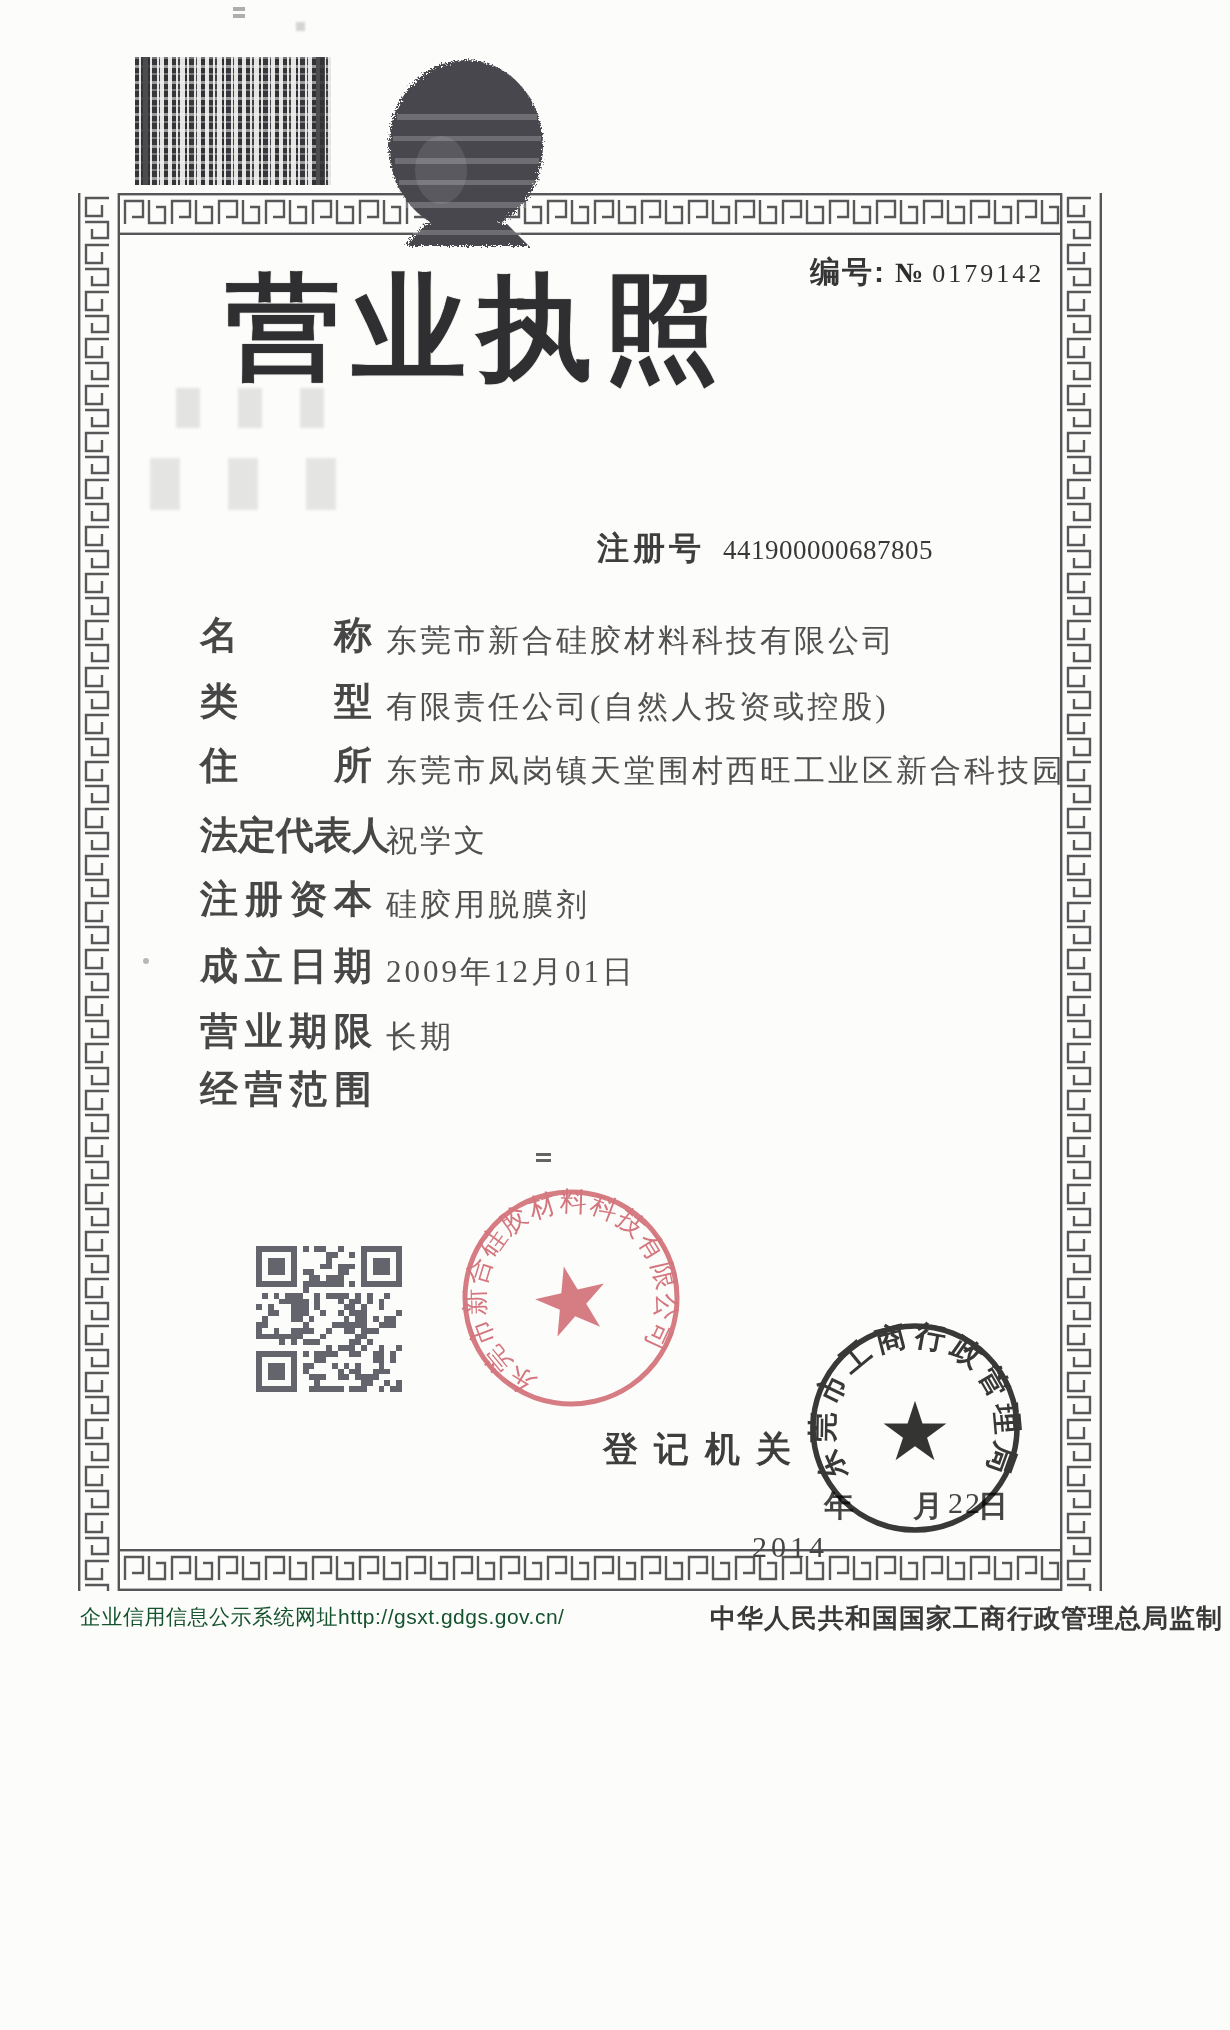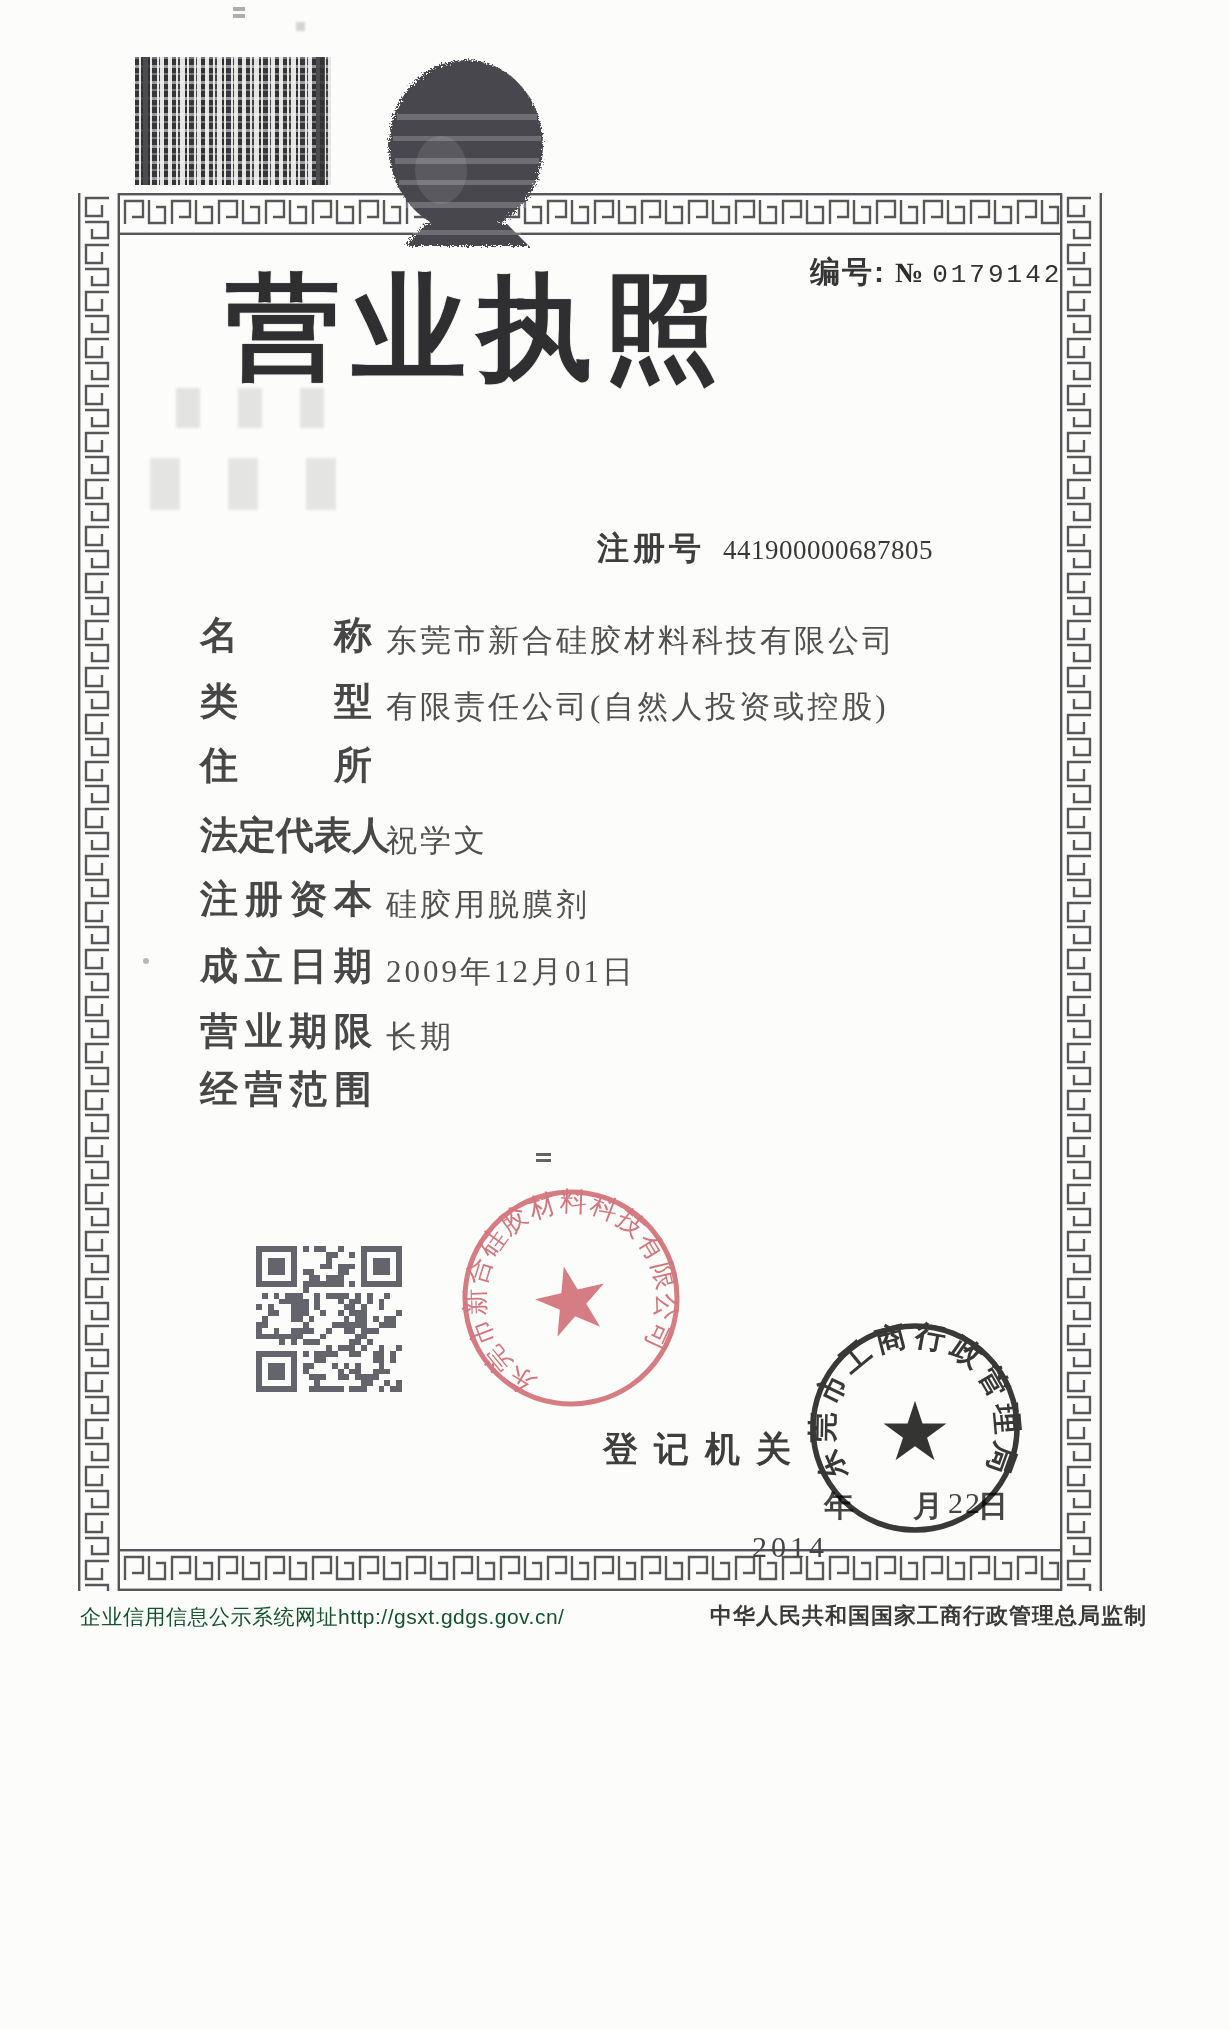--- a/index.html
+++ b/index.html
@@ -31,21 +31,21 @@
   .b-strip{position:absolute;z-index:1;}
   .b-top{left:120px;top:193px;}
   .b-bottom{left:120px;top:1549px;}
   .b-left{left:78px;top:193px;}
   .b-right{left:1060px;top:193px;}
 
   
   .serial{position:absolute;left:810px;top:252px;display:flex;align-items:baseline;gap:9px;z-index:2;}
   .serial .lab{font-family:"Liberation Sans",sans-serif;font-size:30px;font-weight:700;color:#363636;letter-spacing:2px;}
   .serial .nomark{font-size:28px;font-weight:700;color:#2e2e2e;}
-  .serial .num{font-size:26px;color:#333;letter-spacing:3px;font-family:Liberation Mono, monospace;}
+  .serial .num{font-size:26px;color:#333;letter-spacing:3px;}
 
   
   .title{position:absolute;left:226px;top:264px;width:492px;height:132px;display:flex;justify-content:space-between;
     font-family:"Liberation Sans",sans-serif;font-size:114px;line-height:128px;font-weight:900;color:#2f2f31;
     text-shadow:0 0 1px #4a4a4a;z-index:2;}
 
   
   .smudge1{position:absolute;left:176px;top:388px;width:172px;height:40px;opacity:.32;filter:blur(1.6px);
     background:repeating-linear-gradient(90deg, rgba(110,110,110,.55) 0 24px, transparent 24px 62px);}
   .smudge2{position:absolute;left:150px;top:458px;width:214px;height:52px;opacity:.30;filter:blur(1.8px);
@@ -83,21 +83,21 @@
   .dateline span{position:absolute;top:0;}
   .d-year{left:0;letter-spacing:4px;margin-top:44px;}
   .d-yu{left:72px;font-weight:600;}
   .d-mu{left:161px;font-weight:600;}
   .d-day{left:196px;letter-spacing:2px;}
   .d-du{left:226px;font-weight:600;}
 
   
   .footer-left{position:absolute;left:80px;top:1603px;font-family:"Liberation Sans",sans-serif;
     font-size:21px;color:#14532d;letter-spacing:.5px;z-index:2;}
-  .footer-right{position:absolute;left:710px;top:1601px;font-size:22px;font-weight:700;color:#3a3a3a;letter-spacing:1px;z-index:2;text-align:right;}
+  .footer-right{position:absolute;left:710px;top:1601px;font-size:26px;font-weight:700;color:#3a3a3a;letter-spacing:1px;z-index:2;text-align:right;}
 </style>
 </head>
 <body>
 
 <div class="page">
 
   <svg width="0" height="0" style="position:absolute">
     <defs>
       <pattern id="mh" width="47" height="38" patternUnits="userSpaceOnUse">
         <path d="M5,31 V8 H23 V24 H12" fill="none" stroke="#58585b" stroke-width="2.4"></path>
@@ -199,20 +199,21 @@
         <span>类</span>
         <span>型</span>
       </div>
     <div class="f-value">有限责任公司(自然人投资或控股)</div>
   </div>
   <div class="field-row r3">
     <div class="f-label">
         <span>住</span>
         <span>所</span>
       </div>
+    <div class="f-value">东莞市凤岗镇天堂围村西旺工业区新合科技园</div>
   </div>
   <div class="field-row r4">
     <div class="f-label">
         <span>法</span>
         <span>定</span>
         <span>代</span>
         <span>表</span>
         <span>人</span>
       </div>
     <div class="f-value">祝学文</div>

